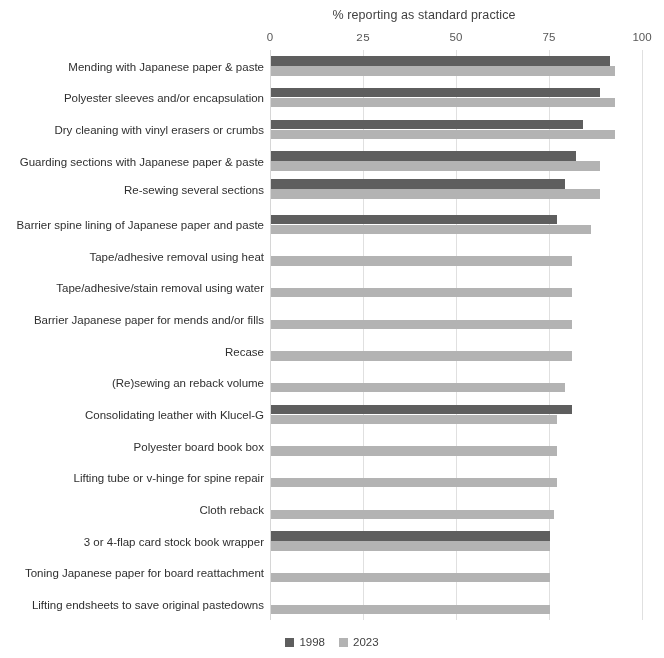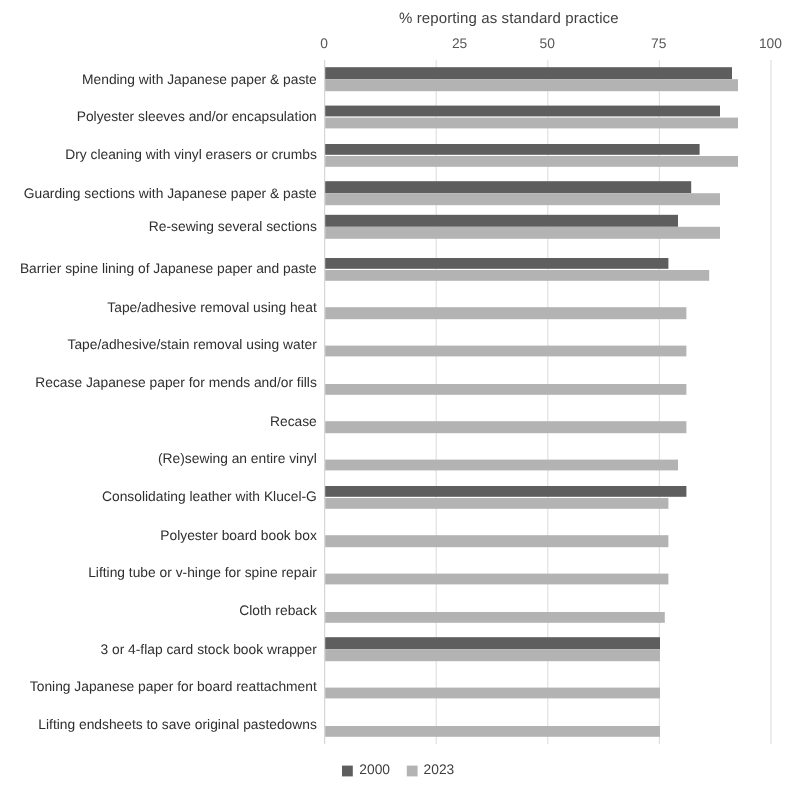--- a/index.html
+++ b/index.html
@@ -151,21 +151,21 @@
 <body>
 
 <div id="chart-root">
 
   <div class="chart-title">
     <span>% reporting as standard practice</span>
   </div>
 
   <div class="x-axis-labels">
       <span class="x-tick-label" style="left: 270px;">0</span>
-      <span class="x-tick-label" style="left: 383px;">25</span>
+      <span class="x-tick-label" style="left: 363px; font-family: Liberation Mono, monospace;">25</span>
       <span class="x-tick-label" style="left: 456px;">50</span>
       <span class="x-tick-label" style="left: 549px;">75</span>
       <span class="x-tick-label" style="left: 642px;">100</span>
     </div>
 
   <div class="plot-area">
     <div class="gridlines-layer">
         <div class="gridline axis-zero" style="left: 0px;"></div>
         <div class="gridline" style="left: 93px;"></div>
         <div class="gridline" style="left: 186px;"></div>
@@ -223,33 +223,33 @@
           <div class="bar bar-2017" title="2017: 81" style="width: 301.32px; background: rgb(179, 179, 179);"></div>
         </div>
       </div>
       <div class="cat-row" style="top: 221.667px;">
         <div class="cat-label">Tape/adhesive/stain removal using water</div>
         <div class="bars">
           <div class="bar bar-2017" title="2017: 81" style="width: 301.32px; background: rgb(179, 179, 179);"></div>
         </div>
       </div>
       <div class="cat-row" style="top: 253.333px;">
-        <div class="cat-label">Recase Japanese paper for mends and/or fills</div>
+        <div class="cat-label">Barrier Japanese paper for mends and/or fills</div>
         <div class="bars">
           <div class="bar bar-2017" title="2017: 81" style="width: 301.32px; background: rgb(179, 179, 179);"></div>
         </div>
       </div>
       <div class="cat-row" style="top: 285px;">
         <div class="cat-label">Recase</div>
         <div class="bars">
           <div class="bar bar-2017" title="2017: 81" style="width: 301.32px; background: rgb(179, 179, 179);"></div>
         </div>
       </div>
       <div class="cat-row" style="top: 316.667px;">
-        <div class="cat-label">(Re)sewing an entire vinyl</div>
+        <div class="cat-label">(Re)sewing an reback volume</div>
         <div class="bars">
           <div class="bar bar-2017" title="2017: 79" style="width: 293.88px; background: rgb(179, 179, 179);"></div>
         </div>
       </div>
       <div class="cat-row" style="top: 348.333px;">
         <div class="cat-label">Consolidating leather with Klucel-G</div>
         <div class="bars">
           <div class="bar bar-2007" title="2007: 81" style="width: 301.32px; background: rgb(94, 94, 94);"></div>
           <div class="bar bar-2017" title="2017: 77" style="width: 286.44px; background: rgb(179, 179, 179);"></div>
         </div>
@@ -289,21 +289,21 @@
         <div class="cat-label">Lifting endsheets to save original pastedowns</div>
         <div class="bars">
           <div class="bar bar-2017" title="2017: 75" style="width: 279px; background: rgb(179, 179, 179);"></div>
         </div>
       </div>
     </div>
 
   <div class="legend">
       <div class="legend-item">
         <span class="legend-swatch s2007"></span>
-        <span>2000</span>
+        <span>1998</span>
       </div>
       <div class="legend-item">
         <span class="legend-swatch s2017"></span>
         <span>2023</span>
       </div>
     </div>
 
 </div>
 
 </body></html>

